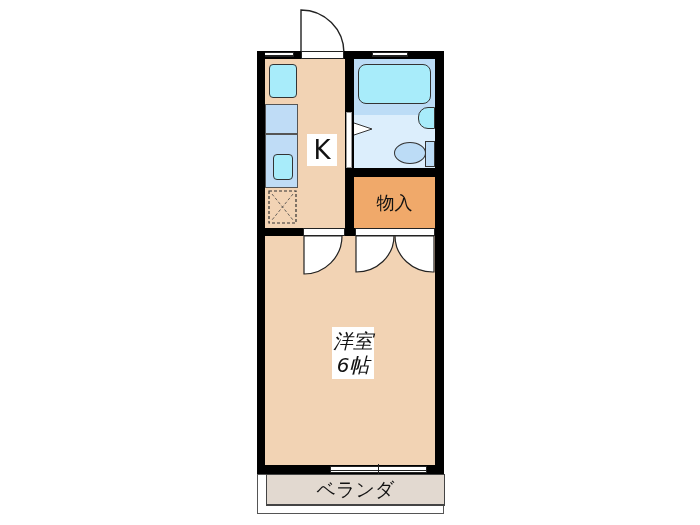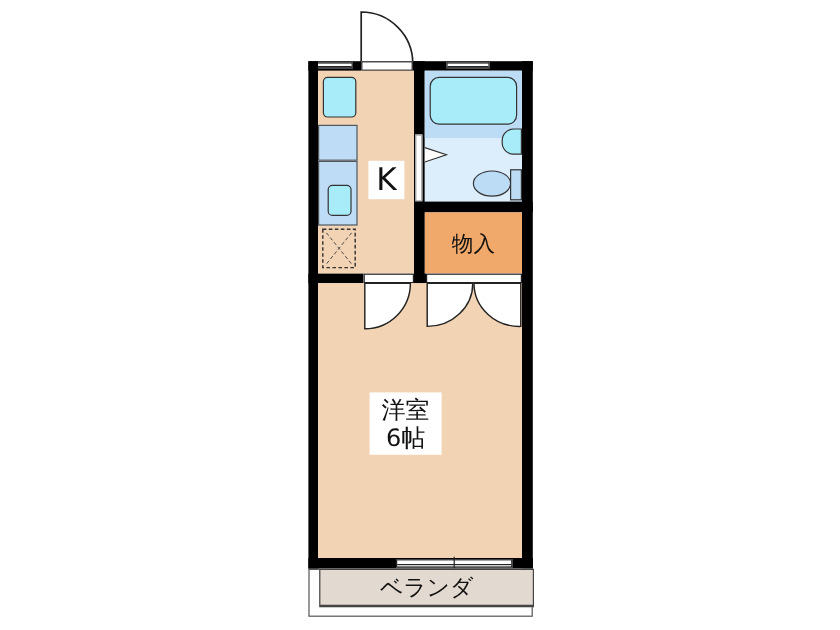--- a/index.html
+++ b/index.html
@@ -74,21 +74,21 @@
   <div class="abs floor-room" style="left:265px;top:236px;width:170px;height:229px;"></div>
   <svg style="left:303px;top:236px;" width="44" height="40">
     <path d="M1 0 L1 38 A38 38 0 0 0 39 0 Z" fill="#fff" stroke="#222" stroke-width="1.2"></path>
   </svg>
   <svg style="left:355px;top:236px;" width="42" height="38">
     <path d="M1 0 L1 36 A38 36 0 0 0 39 0 Z" fill="#fff" stroke="#222" stroke-width="1.2"></path>
   </svg>
   <svg style="left:394px;top:236px;" width="42" height="38">
     <path d="M40 0 L40 36 A38 36 0 0 1 1 0 Z" fill="#fff" stroke="#222" stroke-width="1.2"></path>
   </svg>
-  <div class="abs label-box" style="left:308px;top:327px;width:60px;height:52px;flex-direction:column;font-size:20px;line-height:24px;">
+  <div class="abs label-box" style="left:332px;top:327px;width:42px;height:52px;flex-direction:column;font-size:20px;line-height:24px;font-style:italic;">
     <span>洋室</span>
     <span>6帖</span>
   </div>
 
   <div class="abs window" style="left:330px;top:466px;width:97px;height:7px;"></div>
   <div class="abs" style="left:378px;top:464px;width:1px;height:10px;background:#222;"></div>
 
   <div class="abs veranda-outer" style="left:257px;top:474px;width:187px;height:40px;"></div>
   <div class="abs veranda-inner tag" style="left:266px;top:474px;width:179px;height:32px;font-size:19px;">ベランダ</div>
 </div>

